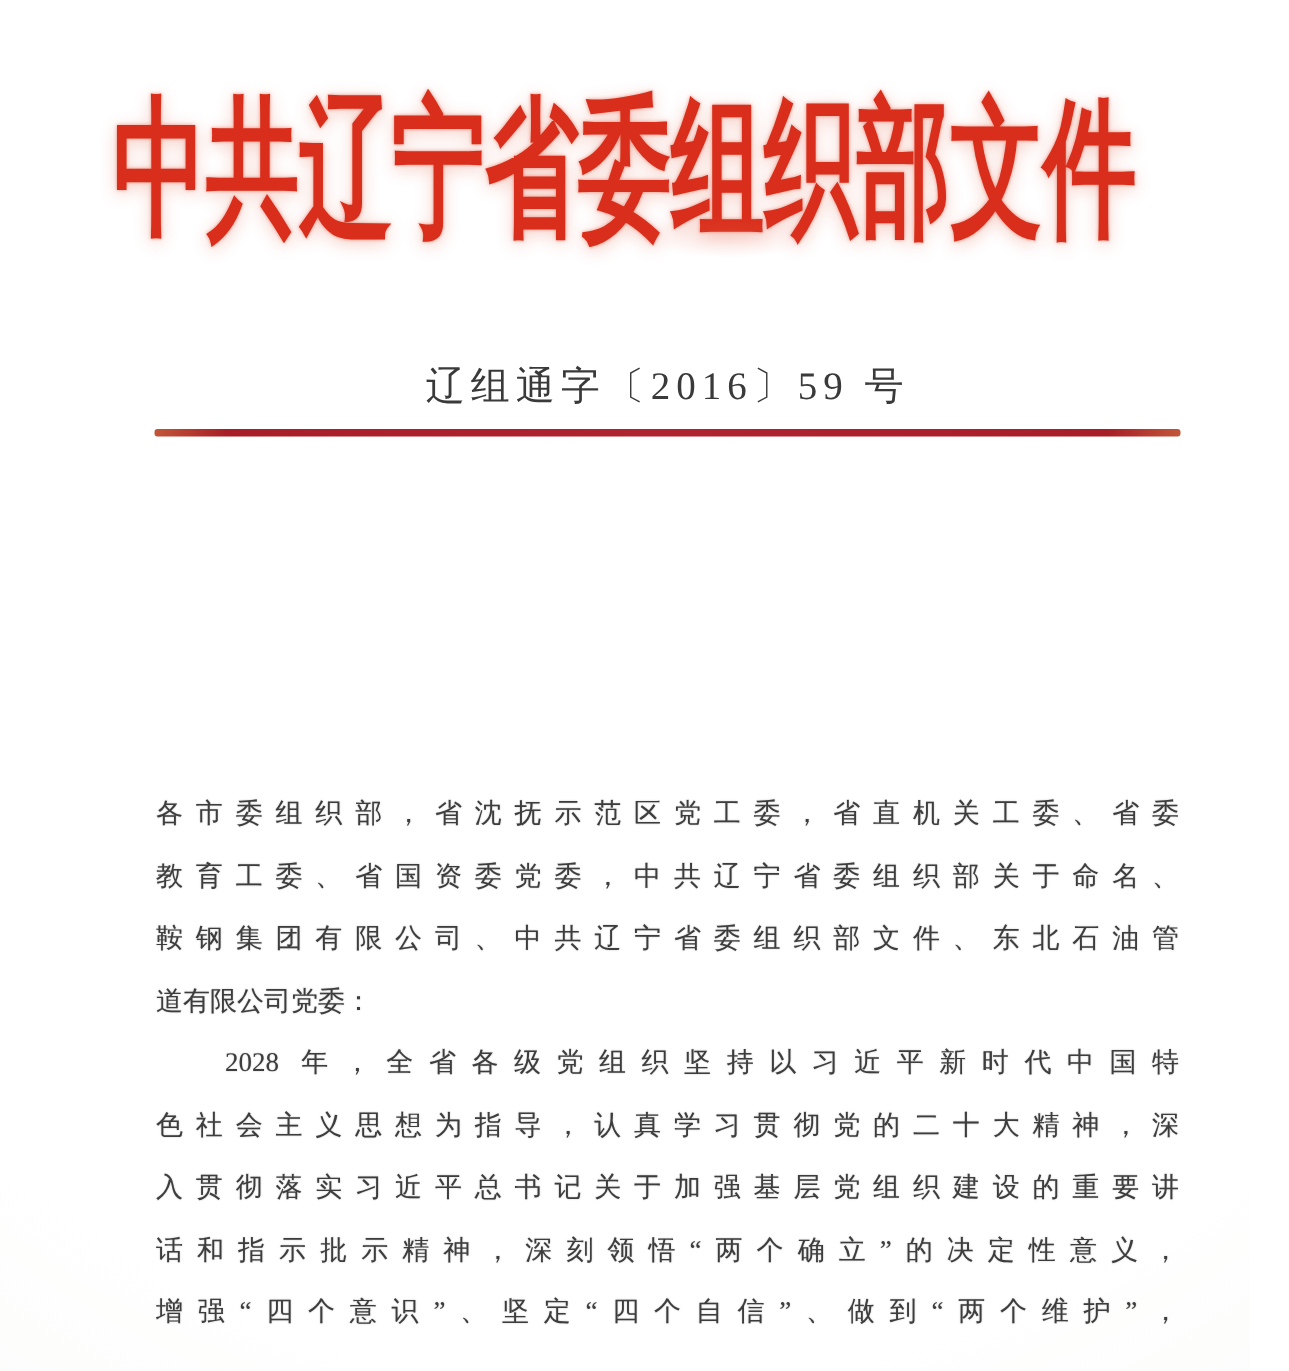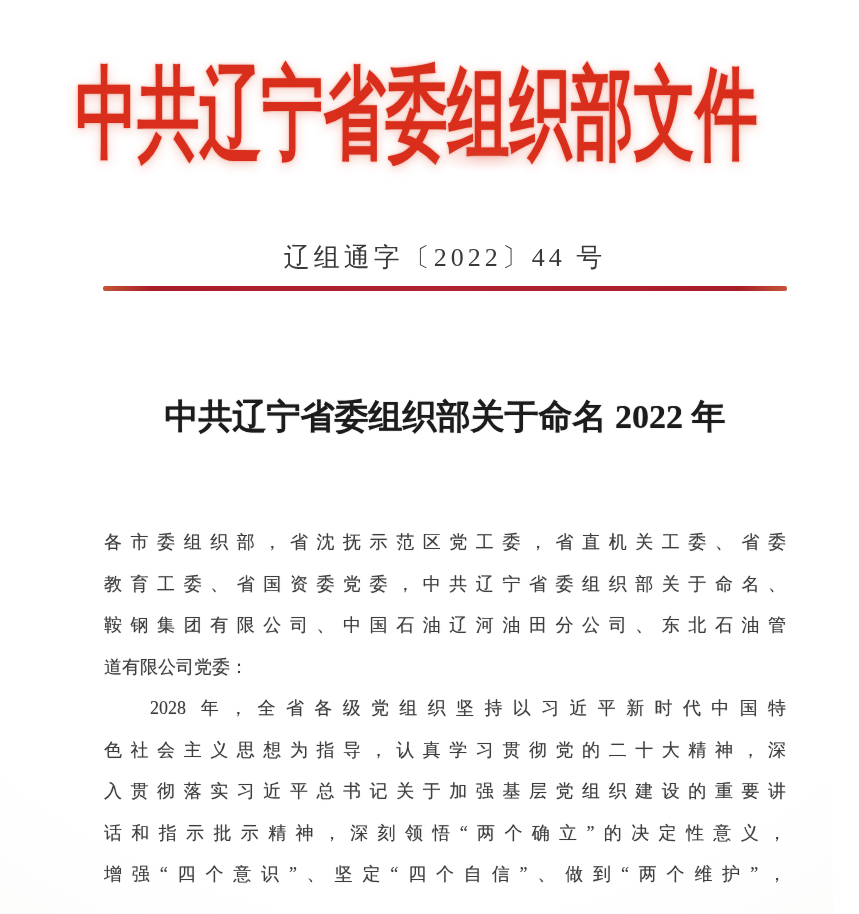--- a/index.html
+++ b/index.html
@@ -100,32 +100,31 @@
 </style>
 </head>
 <body>
 
 <div class="page">
 
   <div class="org-header">中共辽宁省委组织部文件</div>
 
   <div class="scan-smudge"></div>
 
-  <div class="doc-number">辽组通字〔2022〕44 号</div>
+  <div class="doc-number">辽组通字〔2016〕59 号</div>
 
   <div class="red-divider"></div>
 
   <div class="title-block">
-    <div class="title-line">中共辽宁省委组织部关于命名 2022 年</div>
   </div>
 
   <div class="body-block">
     <div class="bodyline fill">各市委组织部，省沈抚示范区党工委，省直机关工委、省委</div>
     <div class="bodyline fill">教育工委、省国资委党委，中共辽宁省委组织部关于命名、</div>
-    <div class="bodyline fill">鞍钢集团有限公司、中国石油辽河油田分公司、东北石油管</div>
+    <div class="bodyline fill">鞍钢集团有限公司、中共辽宁省委组织部文件、东北石油管</div>
     <div class="bodyline">道有限公司党委：</div>
 
     <div class="bodyline fill indent">2028 年，全省各级党组织坚持以习近平新时代中国特</div>
     <div class="bodyline fill">色社会主义思想为指导，认真学习贯彻党的二十大精神，深</div>
     <div class="bodyline fill">入贯彻落实习近平总书记关于加强基层党组织建设的重要讲</div>
     <div class="bodyline fill">话和指示批示精神，深刻领悟“两个确立”的决定性意义，</div>
     <div class="bodyline fill">增强“四个意识”、坚定“四个自信”、做到“两个维护”，</div>
   </div>
 
 </div>

